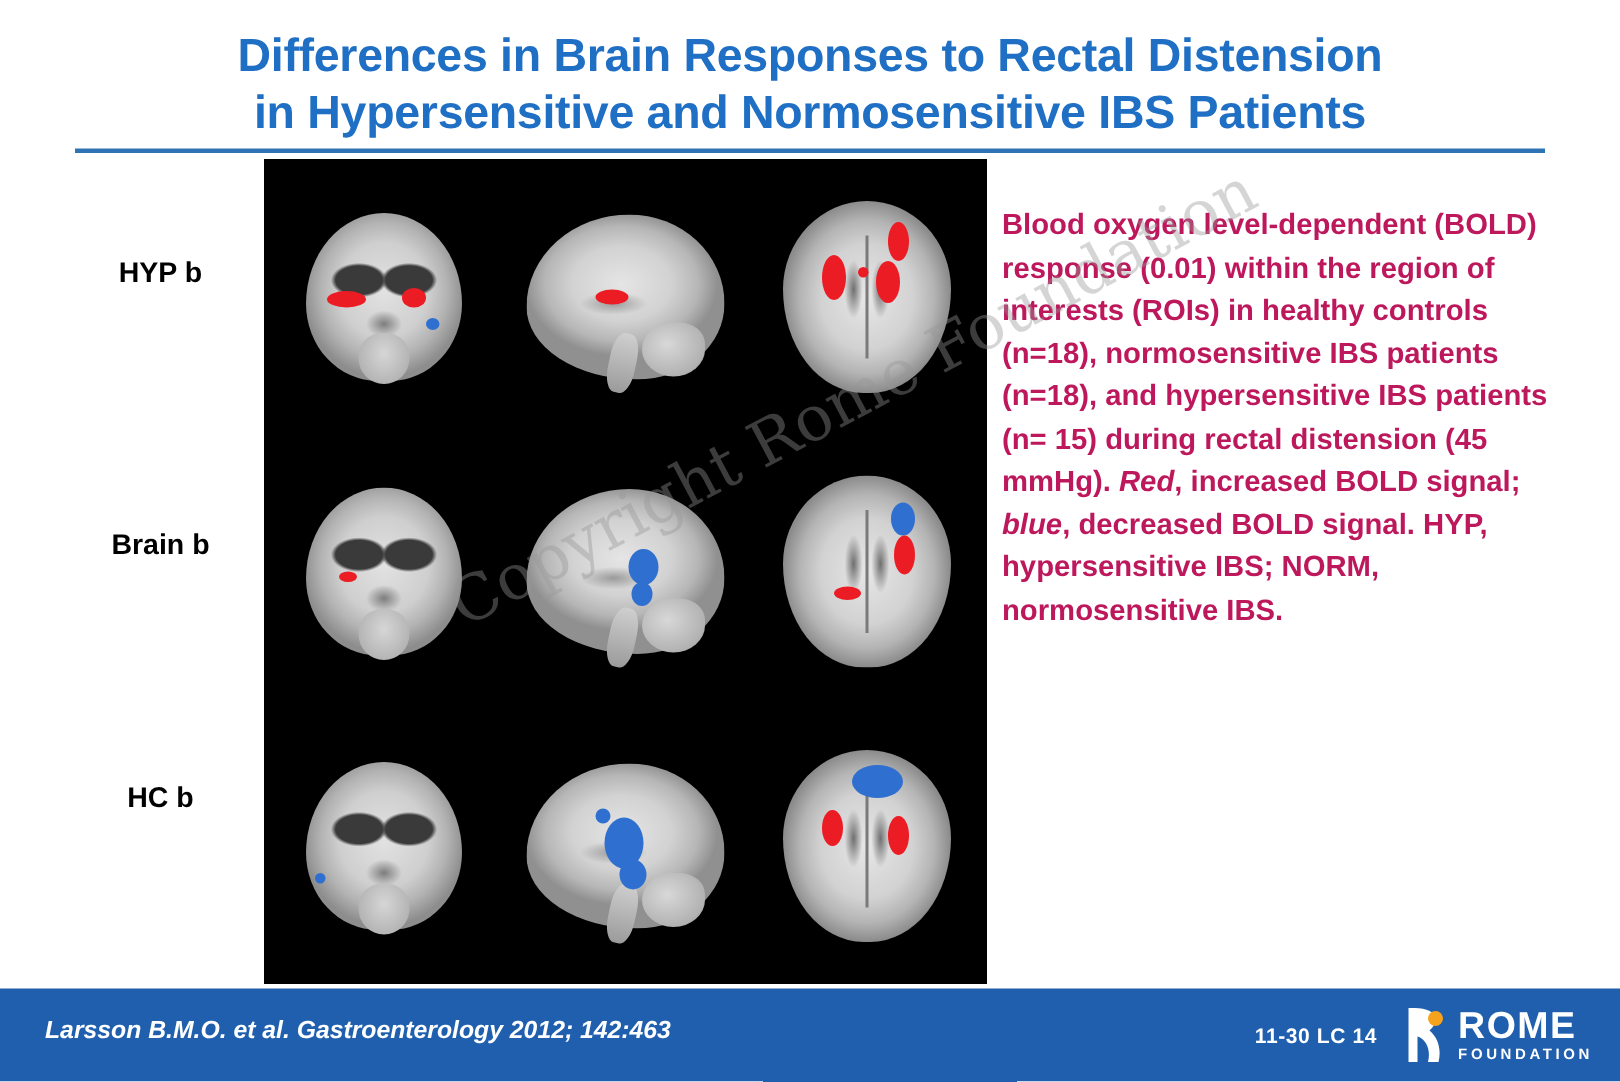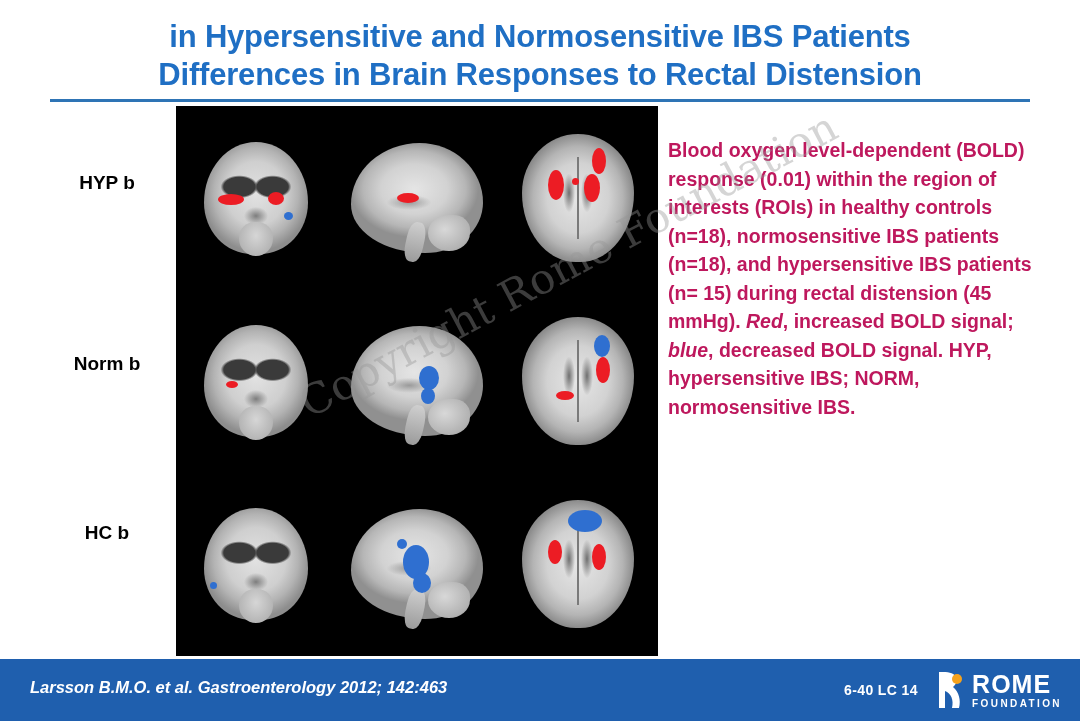--- a/index.html
+++ b/index.html
@@ -237,27 +237,27 @@
     letter-spacing: 2.4px;
     display: block;
     margin-top: 2px;
     font-weight: bold;
   }
 </style>
 </head>
 <body>
 
 <div class="title-block">
+  <div class="title-line">Differences in Brain Responses to Rectal Distension</div>
   <div class="title-line">in Hypersensitive and Normosensitive IBS Patients</div>
-  <div class="title-line">Differences in Brain Responses to Rectal Distension</div>
 </div>
 <div class="title-rule"></div>
 
 <div class="row-label" id="row-label-0">HYP b</div>
-<div class="row-label" id="row-label-1">Norm b</div>
+<div class="row-label" id="row-label-1">Brain b</div>
 <div class="row-label" id="row-label-2">HC b</div>
 
 <div class="figure-wrap">
   <div class="brain-grid">
 
     <div class="brain-cell">
       <div class="brain-base coronal">
         <div class="blob red" style="left:14px; top:52px; width:26px; height:11px;"></div>
         <div class="blob red" style="left:64px; top:50px; width:16px; height:13px;"></div>
         <div class="blob blue" style="left:80px; top:70px; width:9px; height:8px;"></div>
@@ -321,21 +321,21 @@
 
   </div>
 </div>
 
 <div class="caption" id="caption"><span>Blood oxygen level-dependent (BOLD) response (0.01) within the region of interests (ROIs) in healthy controls (n=18), normosensitive IBS patients (n=18), and hypersensitive IBS patients (n= 15) during rectal distension (45 mmHg). </span><i>Red</i><span>, increased BOLD signal; </span><i>blue</i><span>, decreased BOLD signal. HYP, hypersensitive IBS; NORM, normosensitive IBS.</span></div>
 
 <div class="watermark">Copyright Rome Foundation</div>
 
 <div class="footer">
   <div class="footer-citation">Larsson B.M.O. et al. Gastroenterology 2012; 142:463</div>
-  <div class="footer-code">6-40   LC 14</div>
+  <div class="footer-code">11-30   LC 14</div>
   <div class="logo-wrap">
     <div class="logo-mark">
       <svg viewBox="0 0 28 40" width="28" height="40" aria-hidden="true">
         <path d="M6 2 C20 2 24 10 16 17 C22 22 24 30 22 38 L15 38 C17 30 14 23 8 21 L8 38 L2 38 L2 2 Z" fill="#ffffff"></path>
         <circle cx="20" cy="9" r="5" fill="#F5A21D"></circle>
       </svg>
     </div>
     <div class="logo-text">
       <span class="l1">ROME</span>
       <span class="l2">FOUNDATION</span>

